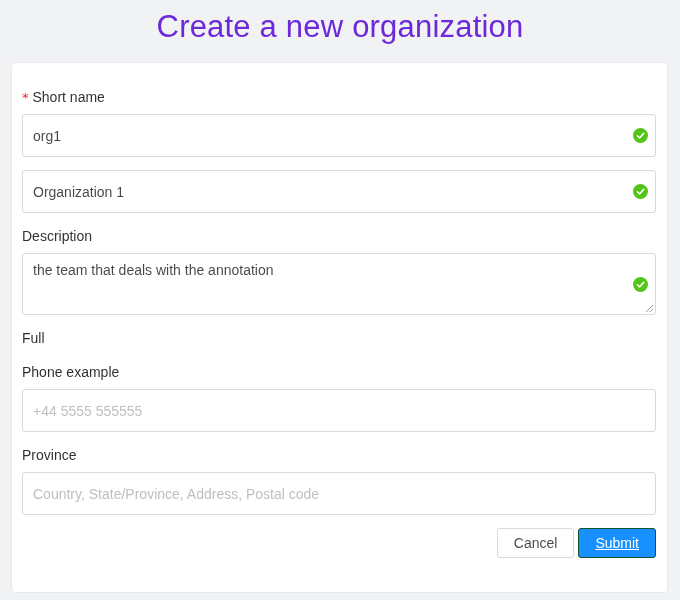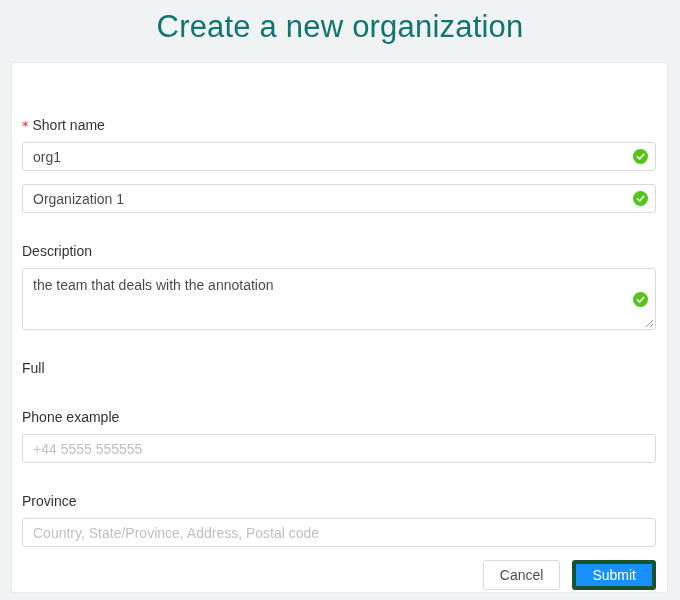--- a/index.html
+++ b/index.html
@@ -6,62 +6,61 @@
   html, body {
     width: 680px; height: 600px;
     background: #f0f2f4;
     font-family: "Liberation Sans", "DejaVu Sans", sans-serif;
     overflow: hidden;
   }
   .page-title {
     text-align: center;
     font-size: 31px;
     font-weight: 400;
-    color: #0f766e;
+    color: #6d28d9;
     padding-top: 9px;
     letter-spacing: 0.2px;
   }
   .card {
     position: absolute;
     left: 11px; top: 62px;
     width: 657px; height: 531px;
     background: #ffffff;
     border: 1px solid #e7e9ec;
     border-radius: 4px;
     padding: 24px 11px 22px 10px;
   }
   .form-item { margin-bottom: 13px; }
   .field-label {
     display: block;
     font-size: 14px;
     line-height: 21px;
     color: rgba(0,0,0,0.82);
     margin-bottom: 6px;
-    margin-top: 28px;
   }
   .required-mark {
     color: #f5222d;
     font-size: 13px;
     margin-right: 4px;
     font-family: "DejaVu Sans", sans-serif;
   }
   .control-wrap { position: relative; }
   .text-input, .text-area {
     display: block;
     width: 100%;
     font-family: "Liberation Sans", "DejaVu Sans", sans-serif;
     font-size: 14px;
     color: rgba(0,0,0,0.72);
     background: #fff;
     border: 1px solid #d9d9d9;
     border-radius: 3px;
     outline: none;
     padding: 4px 30px 4px 10px;
   }
-  .text-input { height: 29px; }
+  .text-input { height: 43px; }
   .text-area {
     height: 62px;
     resize: none;
     line-height: 20px;
     padding-top: 6px;
   }
   .text-input::placeholder, .text-area::placeholder { color: #bfbfbf; opacity: 1; }
   .feedback-icon {
     position: absolute;
     right: 8px; top: 50%;
@@ -71,40 +70,41 @@
   }
   .resize-grip {
     position: absolute;
     right: 2px; bottom: 2px;
     width: 11px; height: 11px;
     cursor: nwse-resize;
   }
   .button-row {
     display: flex;
     justify-content: flex-end;
-    gap: 12px;
+    gap: 4px;
     margin-top: 12px;
   }
   .btn {
     height: 30px;
     padding: 0 16px;
     font-family: "Liberation Sans", "DejaVu Sans", sans-serif;
     font-size: 14px;
     border-radius: 3px;
     cursor: pointer;
   }
   .btn-default {
     background: #ffffff;
     border: 1px solid #d9d9d9;
     color: rgba(0,0,0,0.72);
   }
   .btn-primary {
     background: #1890ff;
-    border: 4px solid #14532d;
+    border: 1px solid #14532d;
     color: #ffffff;
+    text-decoration: underline;
   }
 </style>
 </head>
 <body>
 
 <h1 class="page-title">Create a new organization</h1>
 
 <div class="card">
 
   <div class="form-item">

